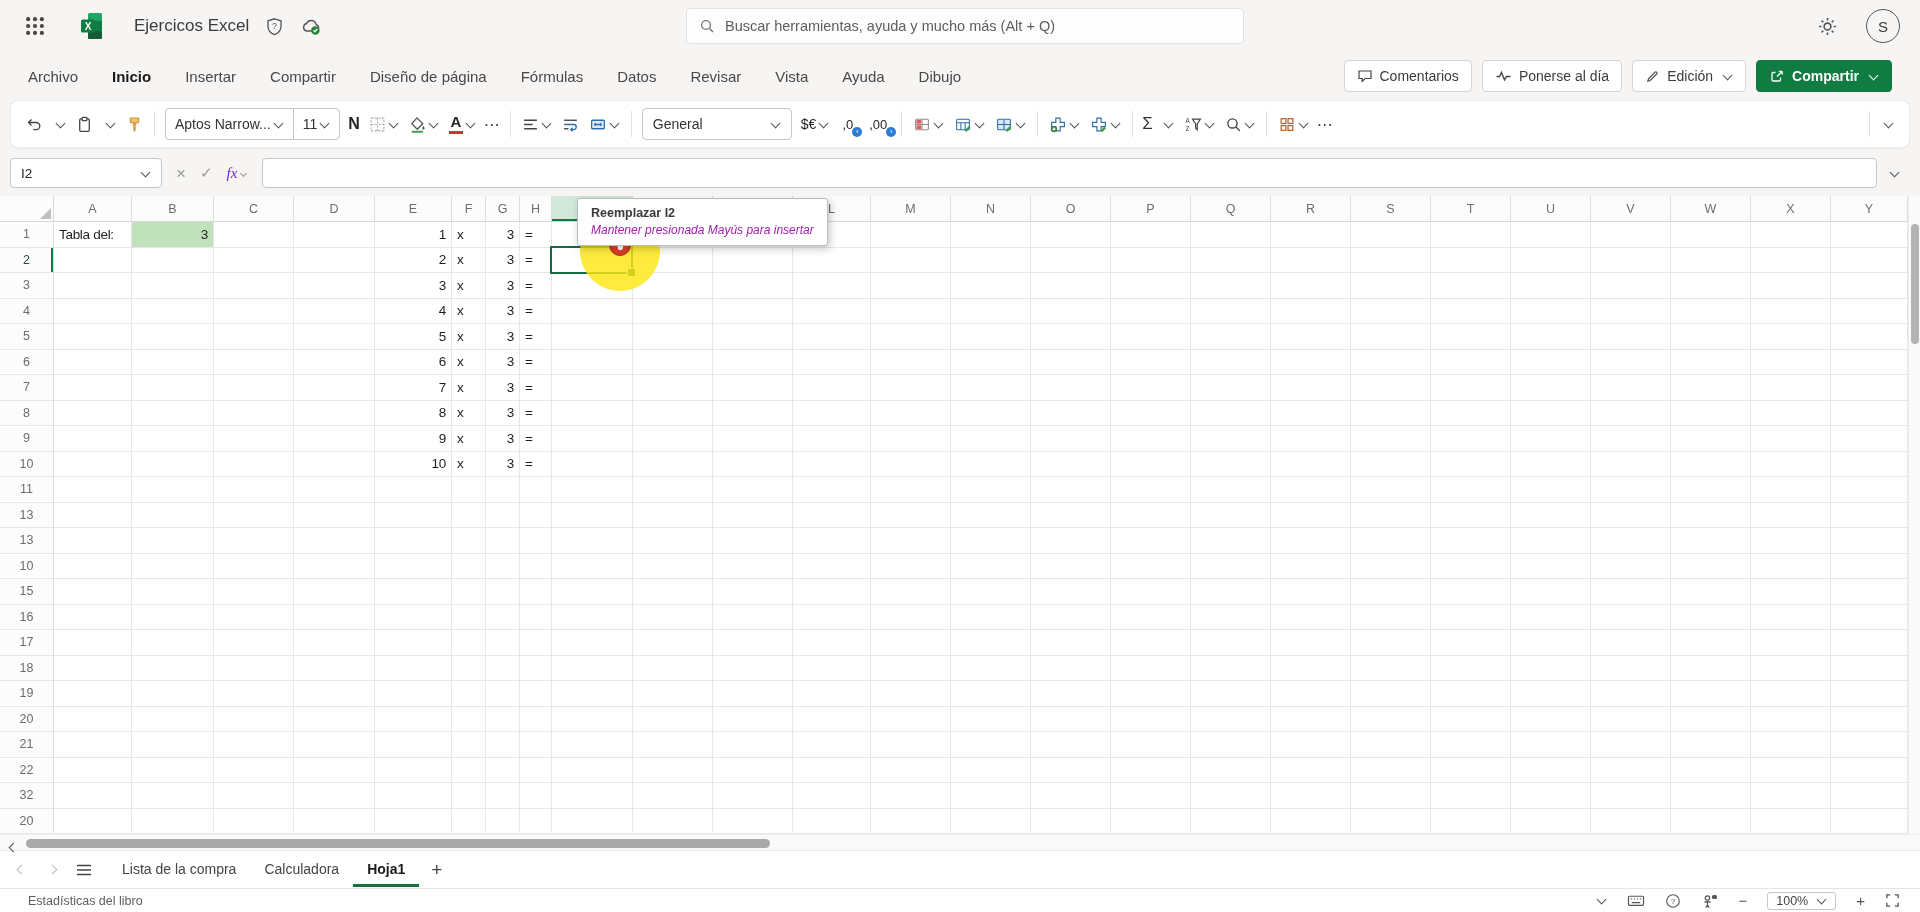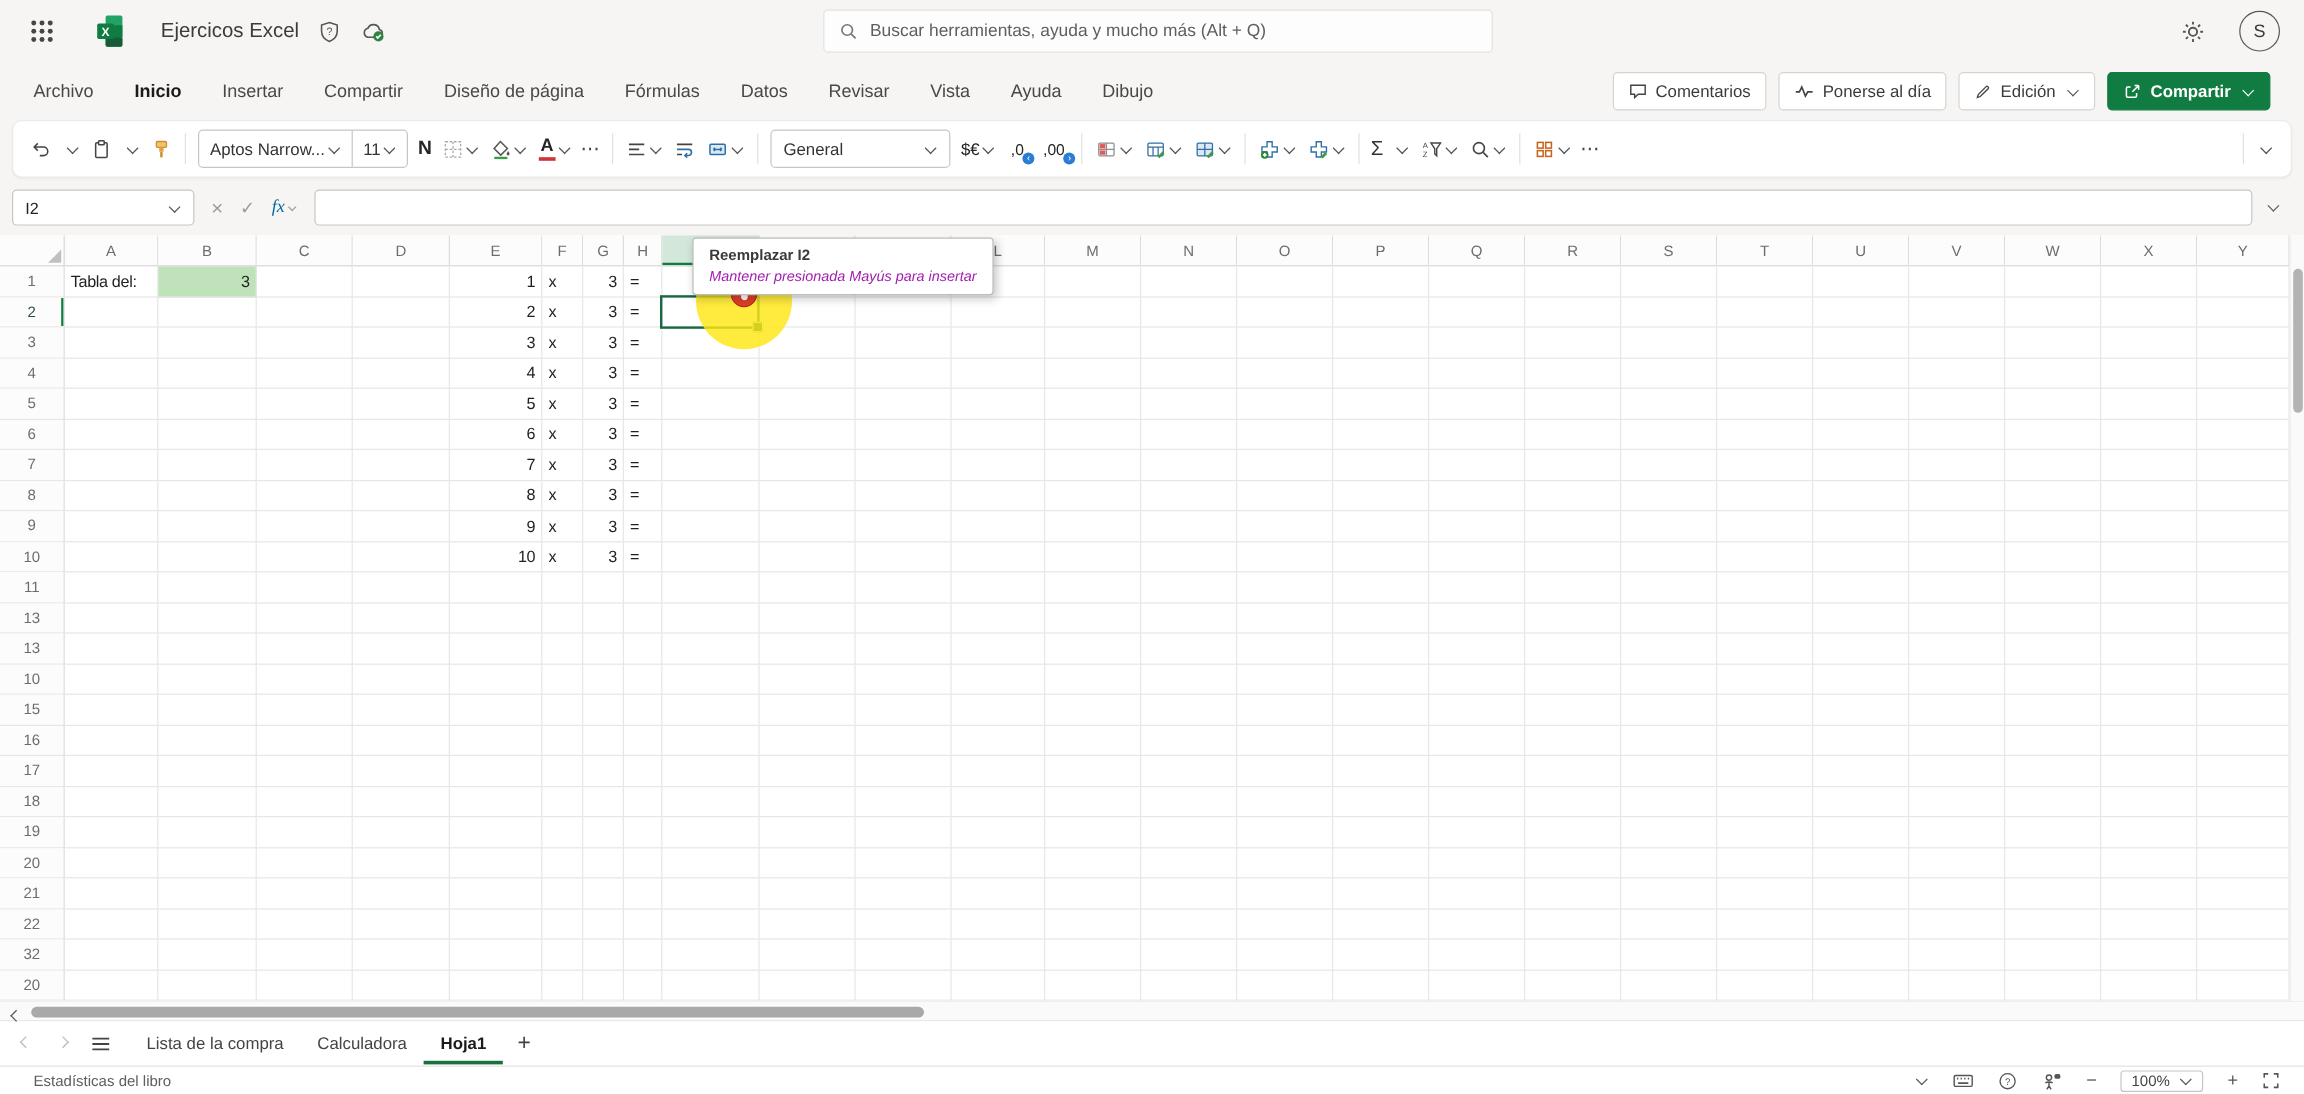--- a/index.html
+++ b/index.html
@@ -64,21 +64,21 @@
   .sigma { font-size:17px; color:#333; padding:0 3px; }
 
   
   .formularow { height:46px; display:flex; align-items:center; padding:0 10px; }
   .namebox { width:152px; height:30px; background:#fff; border:1px solid #c8c6c4; border-radius:4px;
     display:flex; align-items:center; padding:0 10px; font-size:13.5px; color:#222; }
   .namebox .chev { margin-left:auto; }
   .fbtns { display:flex; align-items:center; gap:14px; padding:0 14px; }
   .fx-x { font-size:17px; color:#9a9a9a; line-height:1; cursor:pointer; }
   .fx-check { font-size:15px; color:#9a9a9a; cursor:pointer; }
-  .fx-fx { font-family:"Liberation Serif", serif; font-style:italic; font-size:15px; color:#0369a1; cursor:pointer; }
+  .fx-fx { font-family:"Liberation Serif", serif; font-style:italic; font-size:15px; color:#6d28d9; cursor:pointer; }
   .fx-fx .chev { width:5px; height:5px; border-color:#9a9a9a; }
   .finput { flex:1; height:30px; background:#fff; border:1px solid #c8c6c4; border-radius:4px;
     font-size:13.5px; color:#222; padding:0 8px; display:flex; align-items:center; }
   .fexpand { padding:0 10px; }
 
   
   .gridwrap { position:relative; height:638px; background:#fff; overflow:hidden; }
   .grow { display:flex; height:25.5px; }
   .grow.ghead { height:26px; }
   .corner { width:54px; flex:0 0 54px; border-right:1px solid #d8d8d8; border-bottom:1px solid #d8d8d8;

